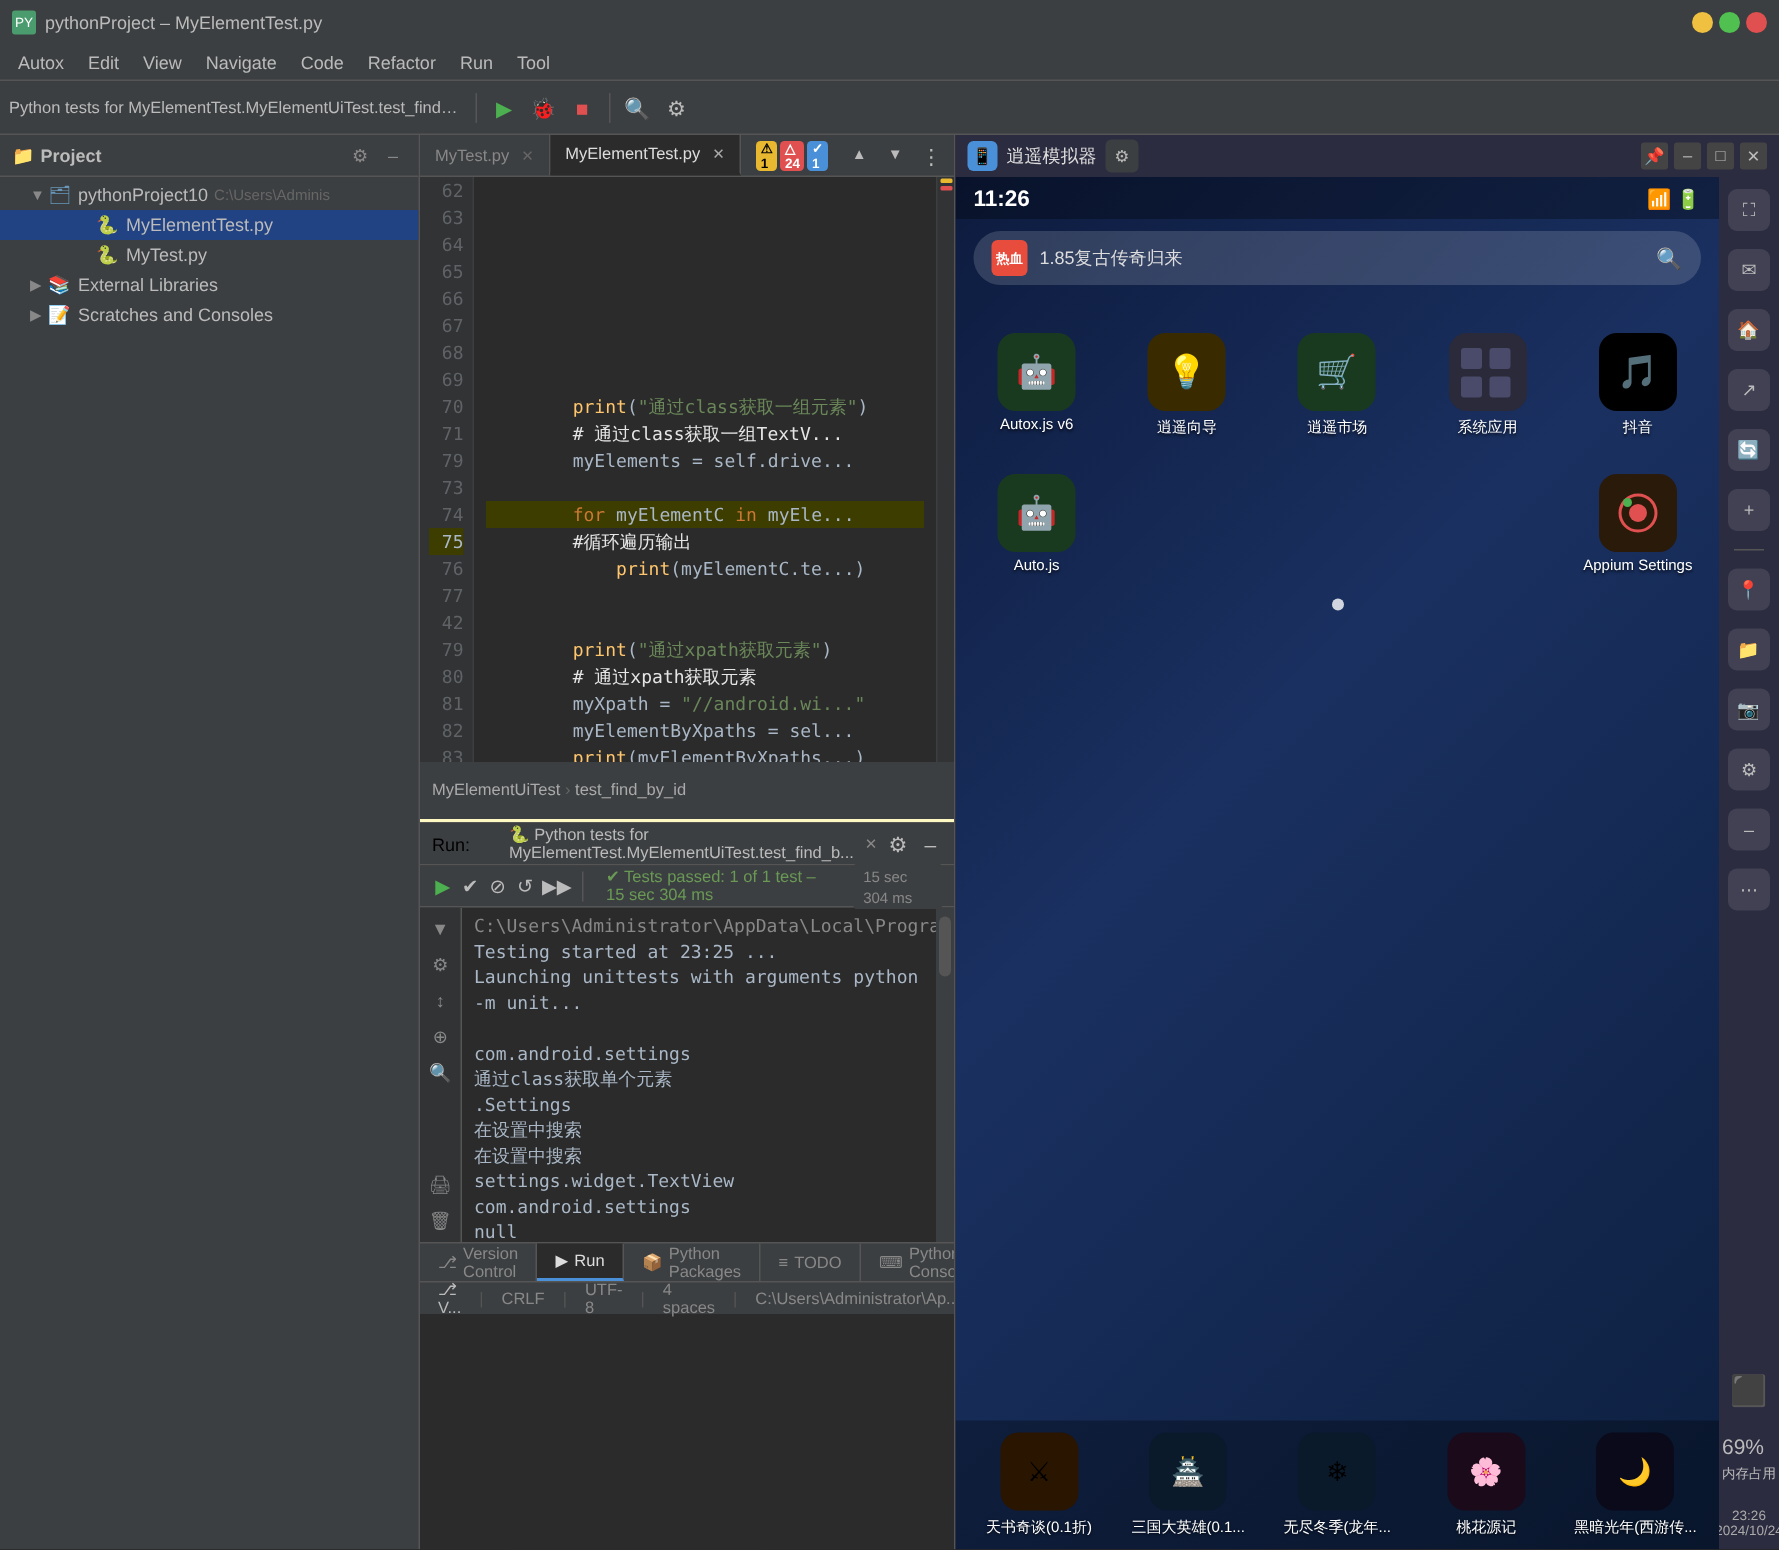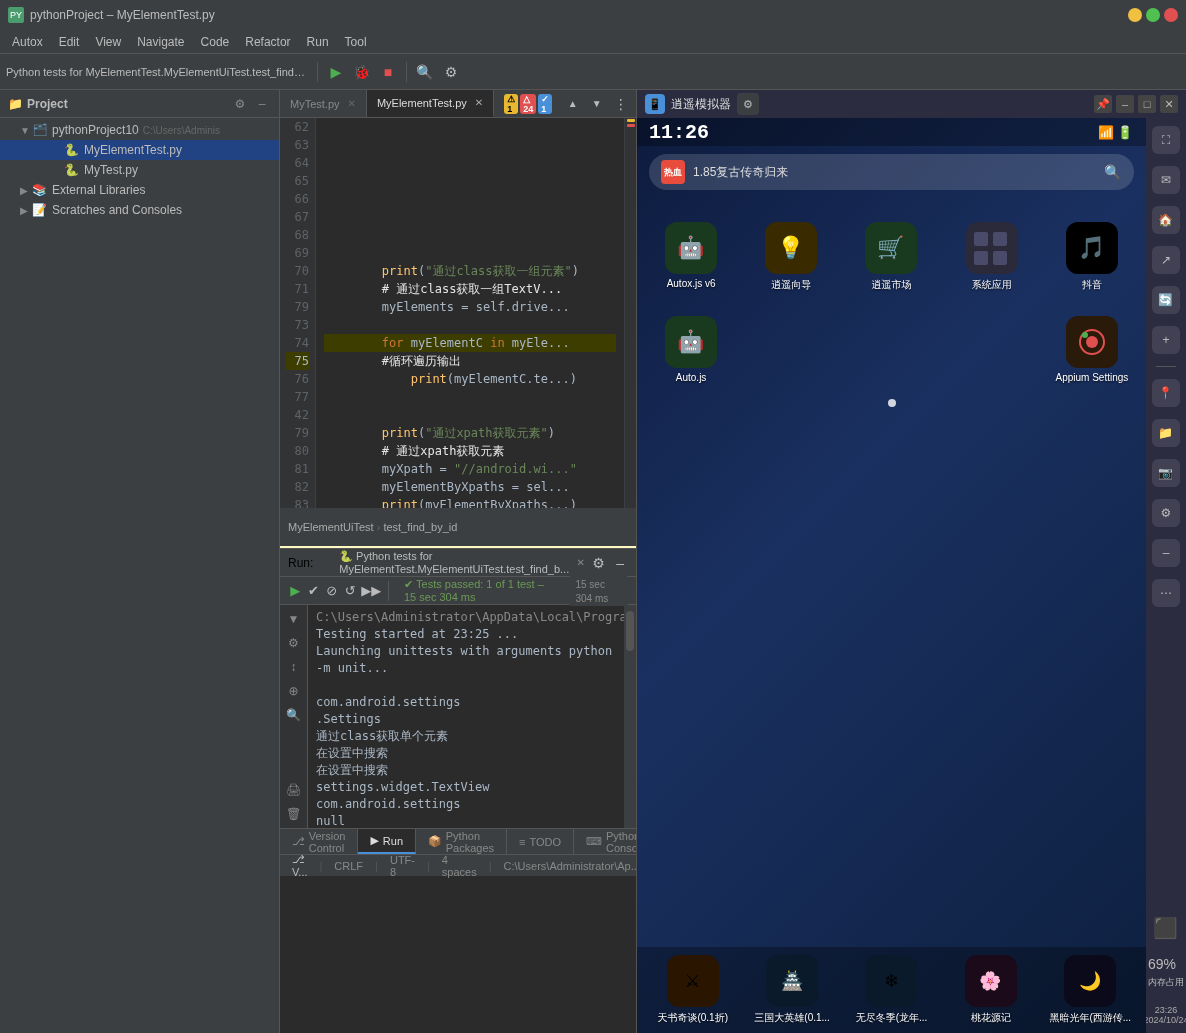--- a/index.html
+++ b/index.html
@@ -358,22 +358,22 @@
           <div class="run-side-btn">🖨</div>
           <div class="run-side-btn">🗑</div>
         </div>
 
         <div class="run-output">
           <div class="run-path">C:\Users\Administrator\AppData\Local\Programs\Pyt</div>
           <div class="run-line">Testing started at 23:25 ...</div>
           <div class="run-line">Launching unittests with arguments python -m unit...</div>
           <div class="run-line">&nbsp;</div>
           <div class="run-line">com.android.settings</div>
+          <div class="run-line">通过class获取单个元素</div>
           <div class="run-line">.Settings</div>
-          <div class="run-line">通过class获取单个元素</div>
           <div class="run-line">在设置中搜索</div>
           <div class="run-line">在设置中搜索</div>
           <div class="run-line">settings.widget.TextView</div>
           <div class="run-line">com.android.settings</div>
           <div class="run-line">null</div>
         </div>
 
         <div class="run-scrollbar">
           <div class="scroll-thumb"></div>
         </div>
@@ -431,21 +431,21 @@
         <button class="android-title-btn">□</button>
         <button class="android-title-btn">✕</button>
       </div>
     </div>
 
     <div style="display:flex;flex:1;overflow:hidden;">
 
       <div class="android-screen">
 
         <div class="android-status-bar">
-          <span style="font-weight:bold;font-size:20px;font-family:Liberation Mono, monospace;">11:26</span>
+          <span style="font-weight:bold;font-size:15px;">11:26</span>
           <div class="android-notch-area">
             <span>📶 🔋</span>
           </div>
         </div>
 
         <div style="padding:8px 12px;">
           <div class="android-search-bar">
             <div class="android-search-logo">热血</div>
             <span class="android-search-text">1.85复古传奇归来</span>
             <span class="android-search-icon">🔍</span>

